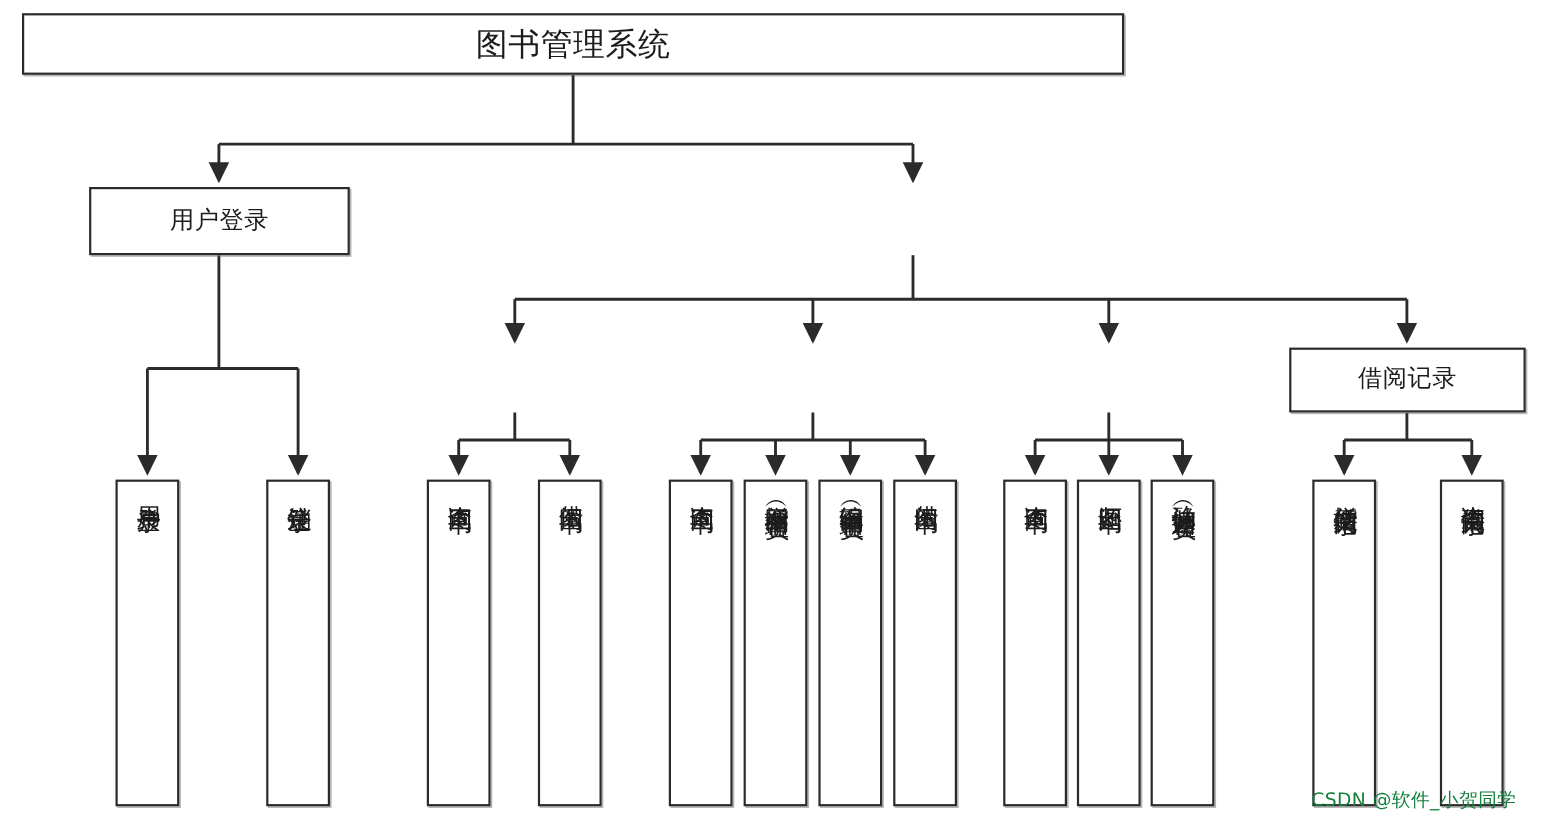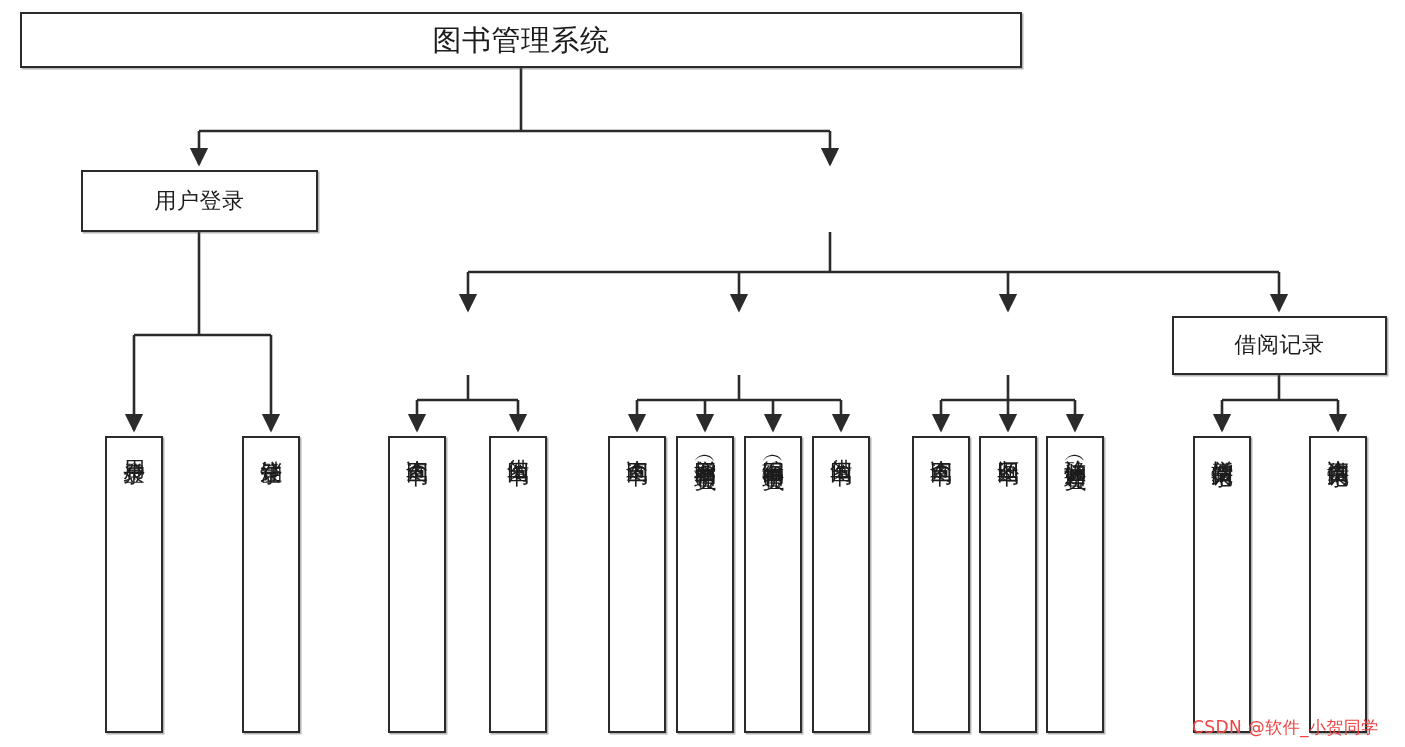--- a/index.html
+++ b/index.html
@@ -71,21 +71,21 @@
     max-height: 290px;
   }
   .node.vert.tall .node-label {
     max-height: 288px;
   }
   #watermark {
     position: absolute;
     left: 1192px;
     top: 716px;
     font-size: 17px;
-    color: #ef4444;
+    color: #15803d;
     white-space: nowrap;
     letter-spacing: 0.4px;
     font-family: "DejaVu Sans", "Liberation Sans", sans-serif;
   }
 </style>
 </head>
 <body>
 
 <div id="diagram-root">
 

